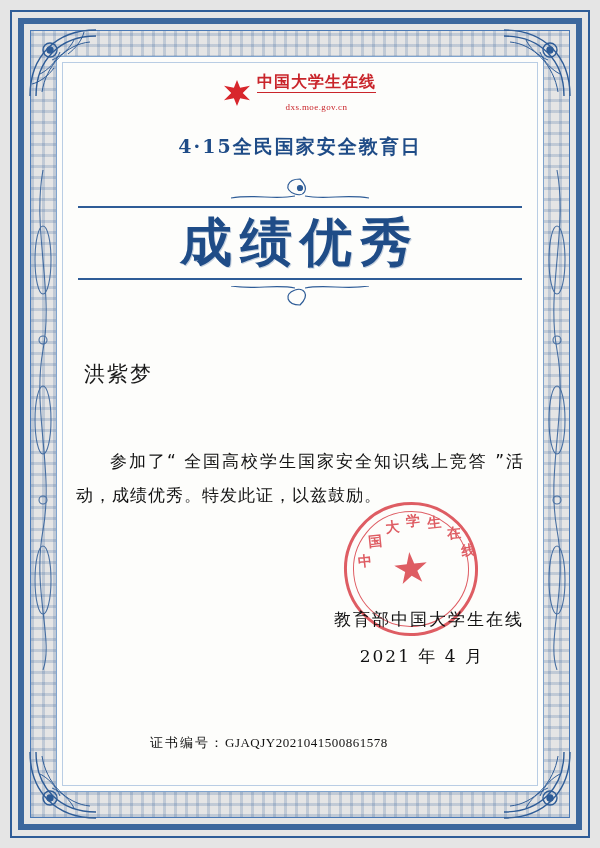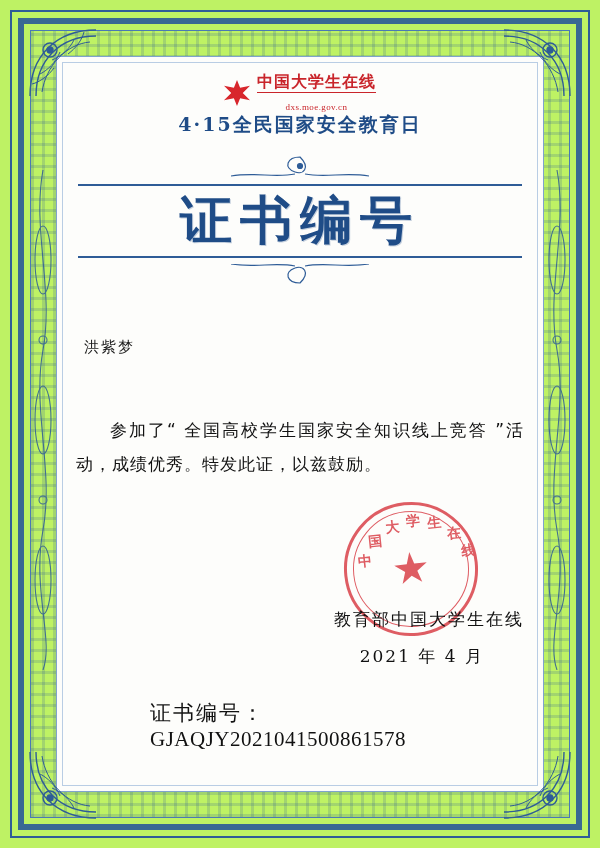--- a/index.html
+++ b/index.html
@@ -11,21 +11,21 @@
     width: 600px;
     height: 848px;
     font-family: "Liberation Serif", serif;
     overflow: hidden;
   }
 
   .certificate {
     position: relative;
     width: 600px;
     height: 848px;
-    background: #bef264;
+    background: #e5e5e5;
     box-sizing: border-box;
   }
 
   
   .frame-outer {
     position: absolute;
     left: 10px;
     top: 10px;
     right: 10px;
     bottom: 10px;
@@ -141,20 +141,21 @@
     color: #c9252b;
     letter-spacing: .4px;
     margin-top: 2px;
     text-align: center;
     border-top: 1px solid #c9252b;
     padding-top: 10px;
   }
 
   .subject {
     text-align: center;
+    margin-top: 22px;
     font-family: "DejaVu Serif", serif;
     font-size: 19px;
     font-weight: bold;
     color: #1f4c87;
     letter-spacing: 2px;
   }
 
   .title-block {
     margin-top: 16px;
     text-align: center;
@@ -179,21 +180,21 @@
     letter-spacing: 8px;
     margin: 4px 0 6px 0;
     line-height: 1.15;
     text-shadow: 1px 1px 0 rgba(31,76,135,.25);
   }
 
   .recipient {
     margin-top: 50px;
     margin-left: 14px;
     font-family: "DejaVu Sans", sans-serif;
-    font-size: 15px;
+    font-size: 21px;
     color: #1a1a1a;
     letter-spacing: 2px;
   }
 
   .body-text {
     margin-top: 56px;
     margin-left: 6px;
     margin-right: 6px;
     font-family: "DejaVu Sans", sans-serif;
     font-size: 17px;
@@ -270,21 +271,21 @@
     font-weight: bold;
     transform-origin: 0 0;
   }
 
   .cert-no {
     position: absolute;
     left: 80px;
     bottom: 34px;
     right: 10px;
     font-family: "DejaVu Sans", sans-serif;
-    font-size: 21px;
+    font-size: 13px;
     color: #111;
     letter-spacing: 1px;
   }
   .cert-no .label { letter-spacing: 2px; }
   .cert-no .value { font-family: "Liberation Serif", serif; letter-spacing: .5px; }
 </style>
 </head>
 <body>
 
 <div class="certificate">
@@ -392,21 +393,21 @@
         <svg width="150" height="26" viewBox="0 0 150 26">
           <g fill="none" stroke="#2e5c97" stroke-width="1.2">
             <path d="M75 3 C62 3 58 14 70 18 C78 21 86 14 75 3 Z"></path>
             <path d="M70 20 C50 24 30 18 6 22"></path>
             <path d="M80 20 C100 24 120 18 144 22"></path>
             <circle cx="75" cy="12" r="2.5" fill="#2e5c97"></circle>
           </g>
         </svg>
       </div>
       <div class="title-rule"></div>
-      <div class="main-title">证书编号</div>
+      <div class="main-title">成绩优秀</div>
       <div class="title-rule"></div>
       <div class="title-flourish">
         <svg width="150" height="22" viewBox="0 0 150 22">
           <g fill="none" stroke="#2e5c97" stroke-width="1.2">
             <path d="M75 19 C62 19 58 8 70 4 C78 1 86 8 75 19 Z"></path>
             <path d="M70 2 C50 -2 30 4 6 0"></path>
             <path d="M80 2 C100 -2 120 4 144 0"></path>
           </g>
         </svg>
       </div>

